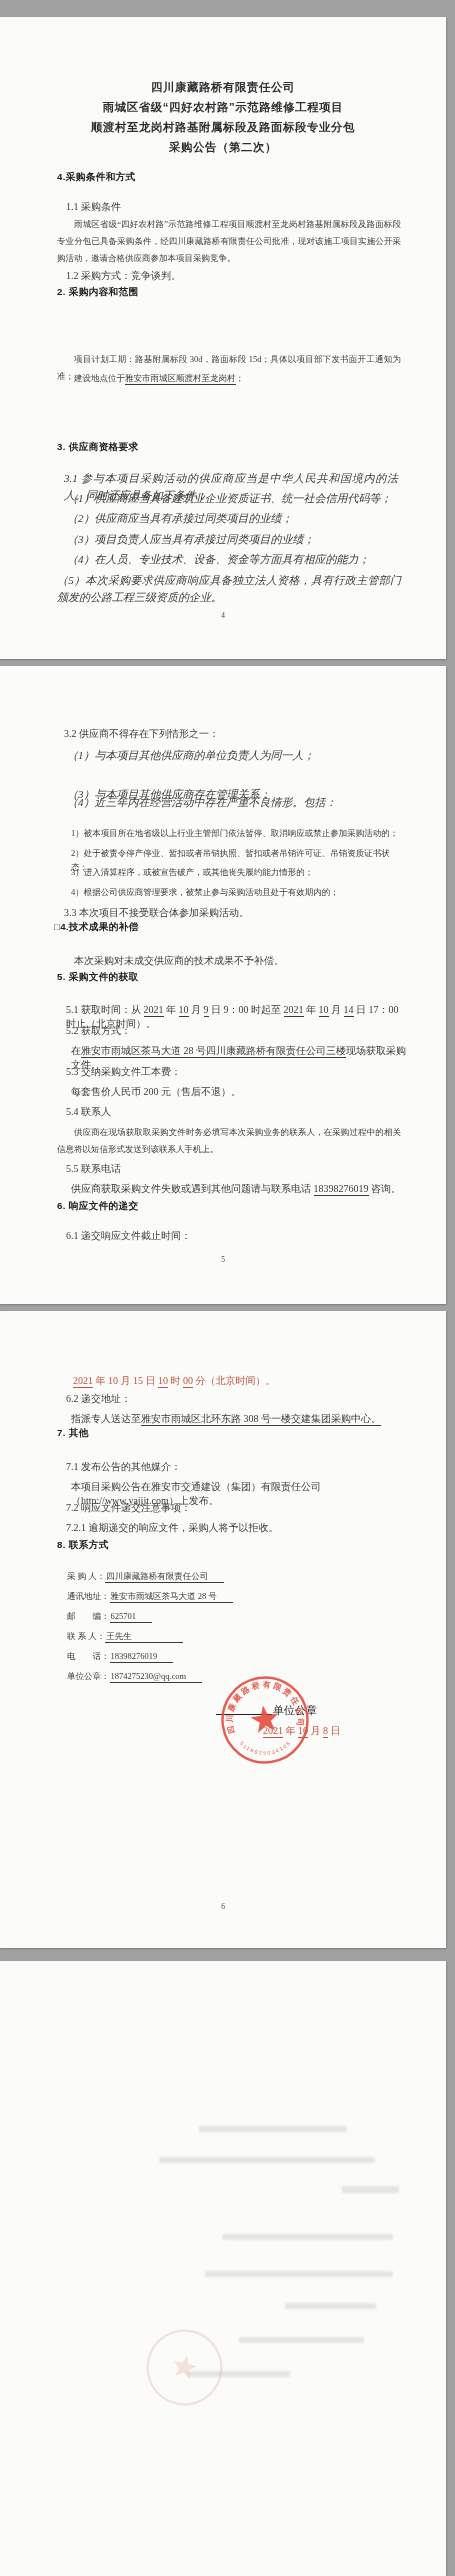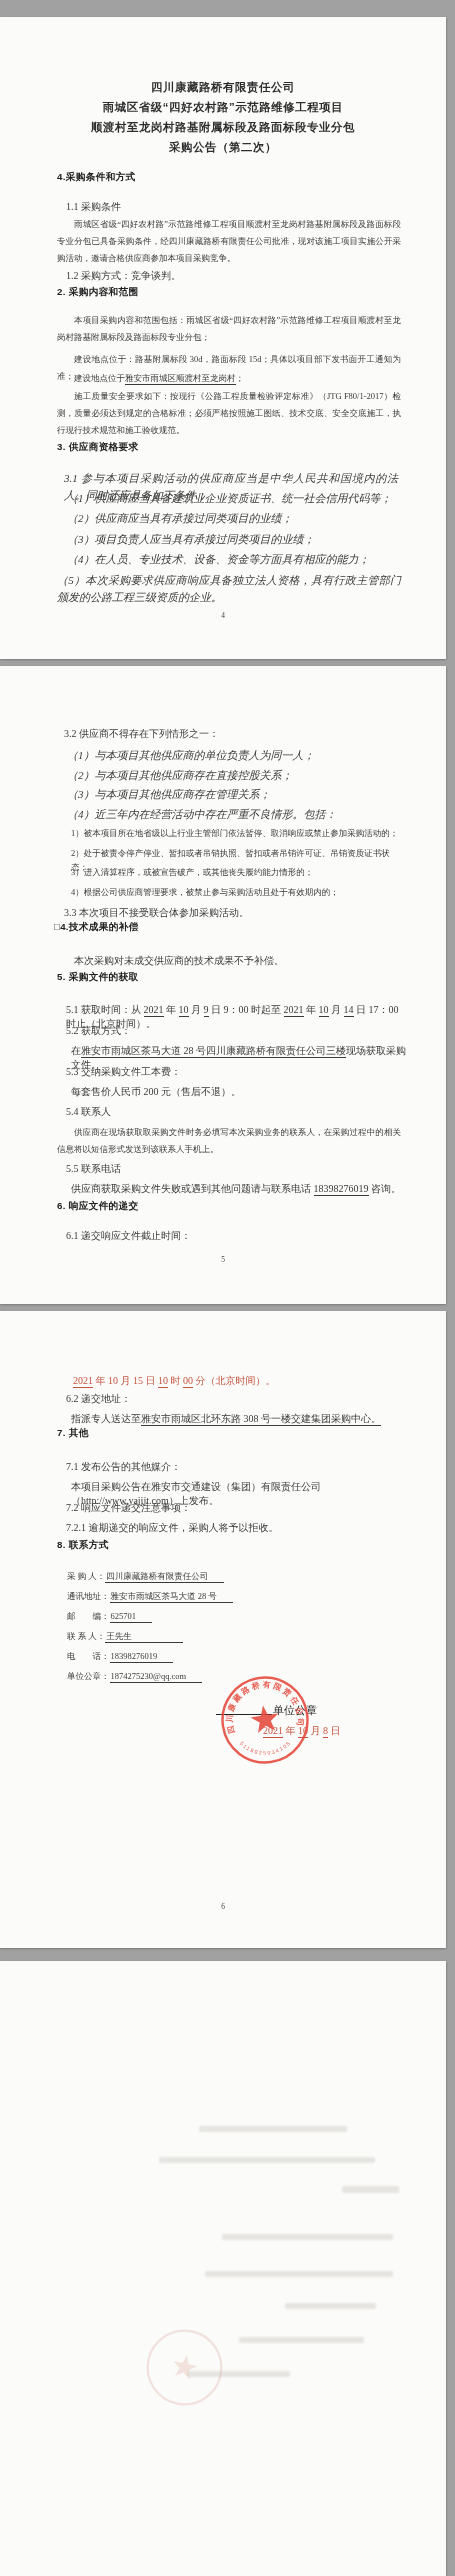--- a/index.html
+++ b/index.html
@@ -58,44 +58,41 @@
       <div class="title-line">顺渡村至龙岗村路基附属标段及路面标段专业分包</div>
       <div class="title-line">采购公告（第二次）</div>
     </div>
 
     <div class="abs heading" style="top:154px">4.采购条件和方式</div>
     <div class="abs body-line" style="top:183px">1.1 采购条件</div>
     <div class="abs para" style="top:199px">雨城区省级“四好农村路”示范路维修工程项目顺渡村至龙岗村路基附属标段及路面标段专业分包已具备采购条件，经四川康藏路桥有限责任公司批准，现对该施工项目实施公开采购活动，邀请合格供应商参加本项目采购竞争。</div>
     <div class="abs body-line" style="top:252px">1.2 采购方式：竞争谈判。</div>
 
     <div class="abs heading" style="top:269px">2. 采购内容和范围</div>
-    <div class="abs para" style="top:295px">本项目采购内容和范围包括：雨城区省级“四好农村路”示范路维修工程项目顺渡村至龙岗村路基附属标段及路面标段专业分包；</div>
-    <div class="abs para" style="top:334px">建设地点位于：路基附属标段 30d，路面标段 15d；具体以项目部下发书面开工通知为准；</div>
+    <div class="abs para" style="top:334px">项目计划工期：路基附属标段 30d，路面标段 15d；具体以项目部下发书面开工通知为准；</div>
     <div class="abs para" style="top:353px">
       <span>建设地点位于</span><span class="u">雅安市雨城区顺渡村至龙岗村</span><span>；</span>
     </div>
-    <div class="abs para" style="top:371px">施工质量安全要求如下：按现行《公路工程质量检验评定标准》（JTG F80/1-2017）检测，质量必须达到规定的合格标准；必须严格按照施工图纸、技术交底、安全交底施工，执行现行技术规范和施工验收规范。</div>
 
     <div class="abs heading" style="top:424px">3. 供应商资格要求</div>
     <div class="abs item" style="top:453px;left:64px">3.1 参与本项目采购活动的供应商应当是中华人民共和国境内的法人。同时还应具备如下条件：</div>
     <div class="abs item" style="top:473px">（1）供应商应当具备建筑业企业资质证书、统一社会信用代码等；</div>
     <div class="abs item" style="top:493px">（2）供应商应当具有承接过同类项目的业绩；</div>
     <div class="abs item" style="top:514px">（3）项目负责人应当具有承接过同类项目的业绩；</div>
     <div class="abs item" style="top:534px">（4）在人员、专业技术、设备、资金等方面具有相应的能力；</div>
     <div class="abs item" style="top:555px;left:57px;width:344px">（5）本次采购要求供应商响应具备独立法人资格，具有行政主管部门颁发的公路工程三级资质的企业。</div>
 
     <div class="abs pageno" style="top:594px">4</div>
   </div>
 
   <div class="page p2">
     <div class="abs body-line" style="top:61px;left:64px">3.2 供应商不得存在下列情形之一：</div>
     <div class="abs item" style="top:81px">（1）与本项目其他供应商的单位负责人为同一人；</div>
-    <div class="abs item" style="top:101px">（2）与本项目其他供应商存在直接控股关系；</div>
     <div class="abs item" style="top:120px">（3）与本项目其他供应商存在管理关系；</div>
-    <div class="abs item" style="top:140px">（4）近三年内在经营活动中存在严重不良情形。包括：</div>
+    <div class="abs item" style="top:128px">（4）近三年内在经营活动中存在严重不良情形。包括：</div>
     <div class="abs subitem" style="top:161px">1）被本项目所在地省级以上行业主管部门依法暂停、取消响应或禁止参加采购活动的；</div>
     <div class="abs subitem" style="top:181px">2）处于被责令停产停业、暂扣或者吊销执照、暂扣或者吊销许可证、吊销资质证书状态；</div>
     <div class="abs subitem" style="top:200px">3）进入清算程序，或被宣告破产，或其他丧失履约能力情形的；</div>
     <div class="abs subitem" style="top:220px">4）根据公司供应商管理要求，被禁止参与采购活动且处于有效期内的；</div>
     <div class="abs body-line" style="top:240px;left:64px">3.3 本次项目不接受联合体参加采购活动。</div>
 
     <div class="abs heading" style="top:255px;left:54px">□4.技术成果的补偿</div>
     <div class="abs body-line" style="top:288px;left:74px">本次采购对未成交供应商的技术成果不予补偿。</div>
 
     <div class="abs heading" style="top:305px">5. 采购文件的获取</div>

